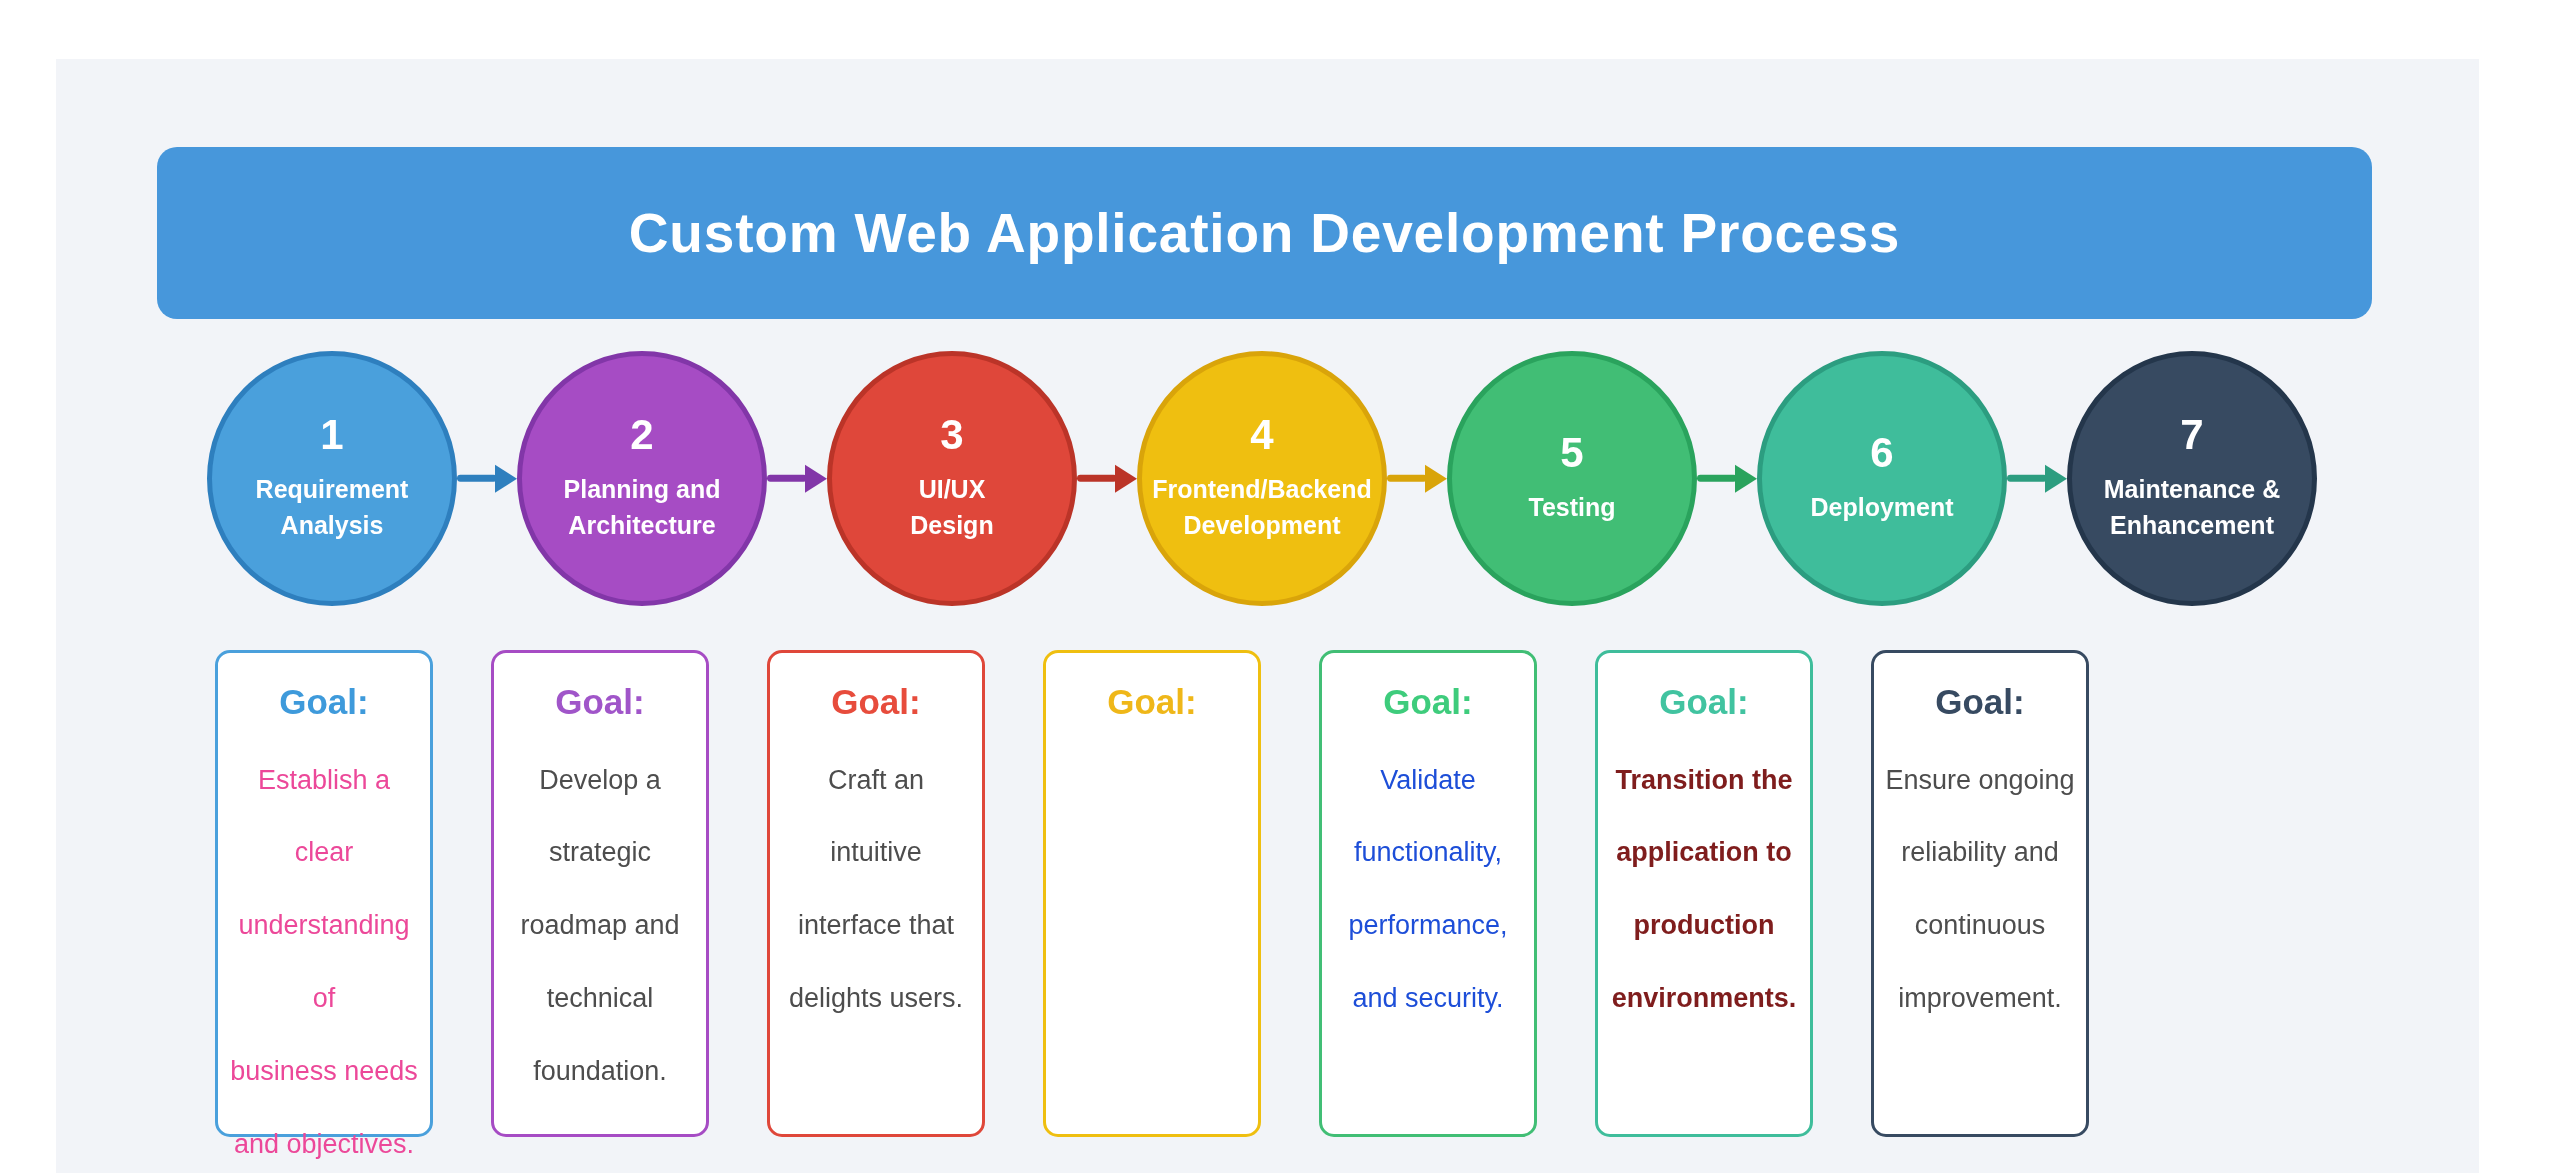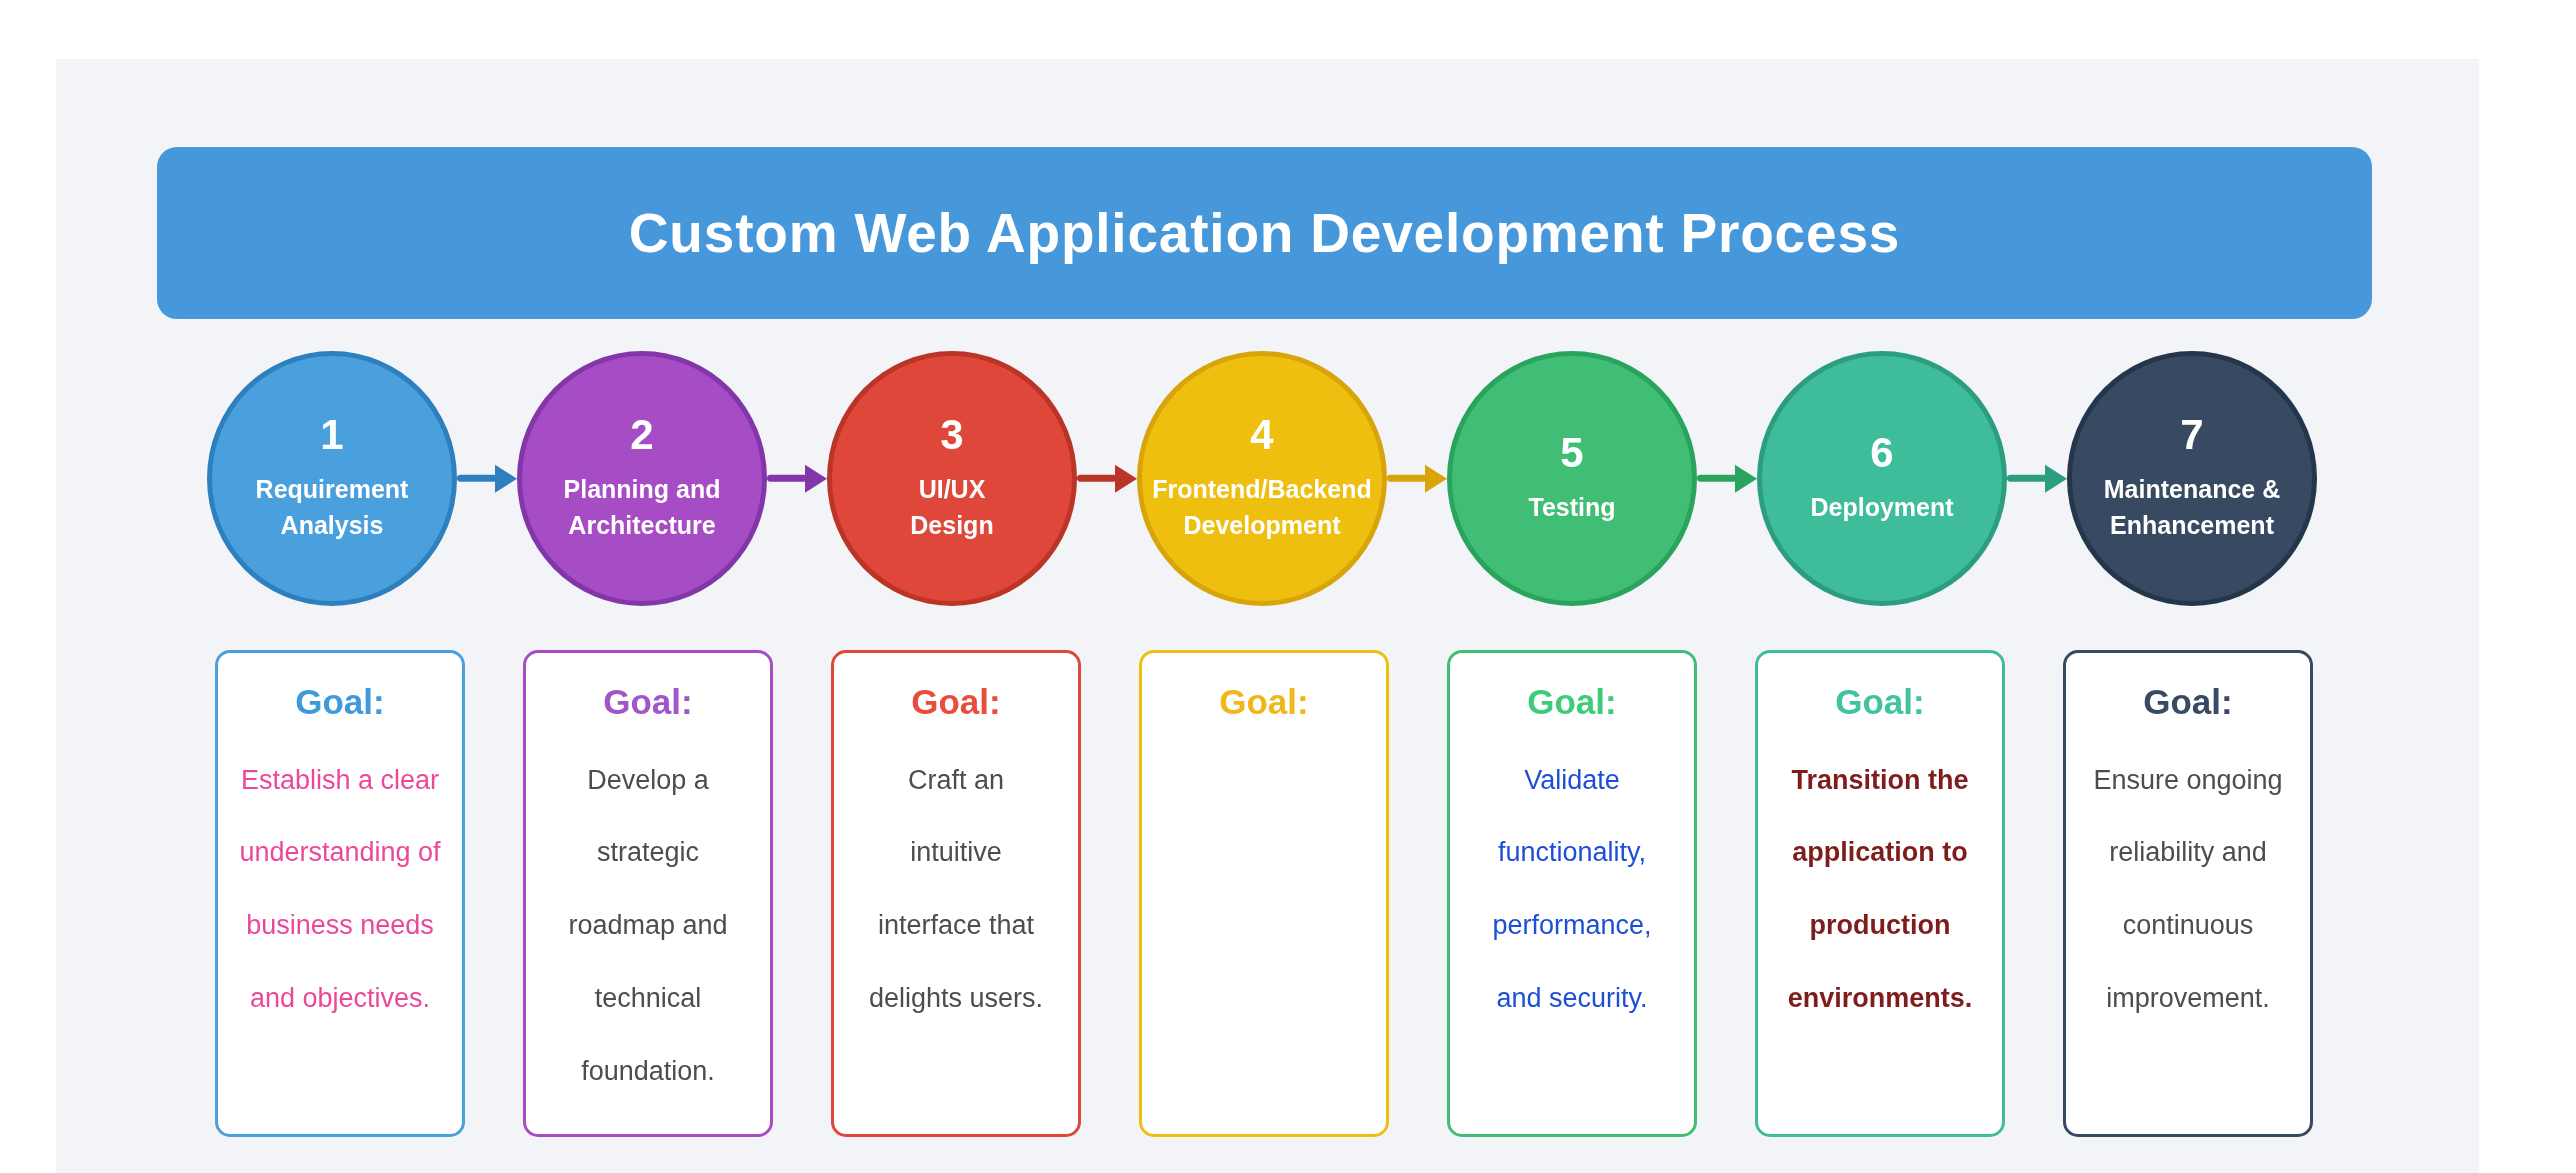--- a/index.html
+++ b/index.html
@@ -42,21 +42,21 @@
     width:0;height:0;
     border-top:14.3px solid transparent;border-bottom:14.3px solid transparent;
     border-left:22px solid;
     margin-left:-1.7px;
   }
   .cards-row{
     position:absolute;left:159px;top:591px;
     display:flex;gap:58px;
   }
   .card{
-    width:250px;height:487px;box-sizing:border-box;
+    width:218px;height:487px;box-sizing:border-box;
     background:#ffffff;border:3.4px solid;border-radius:15px;
     padding:28.5px 10px 0 10px;
     text-align:center;
   }
   .goal-heading{font-size:35px;font-weight:bold;margin-bottom:22px;}
   .goal-text{font-size:27px;line-height:2.7;white-space:pre-line;}
 </style>
 </head>
 <body style="background: rgb(255, 255, 255);">
 

